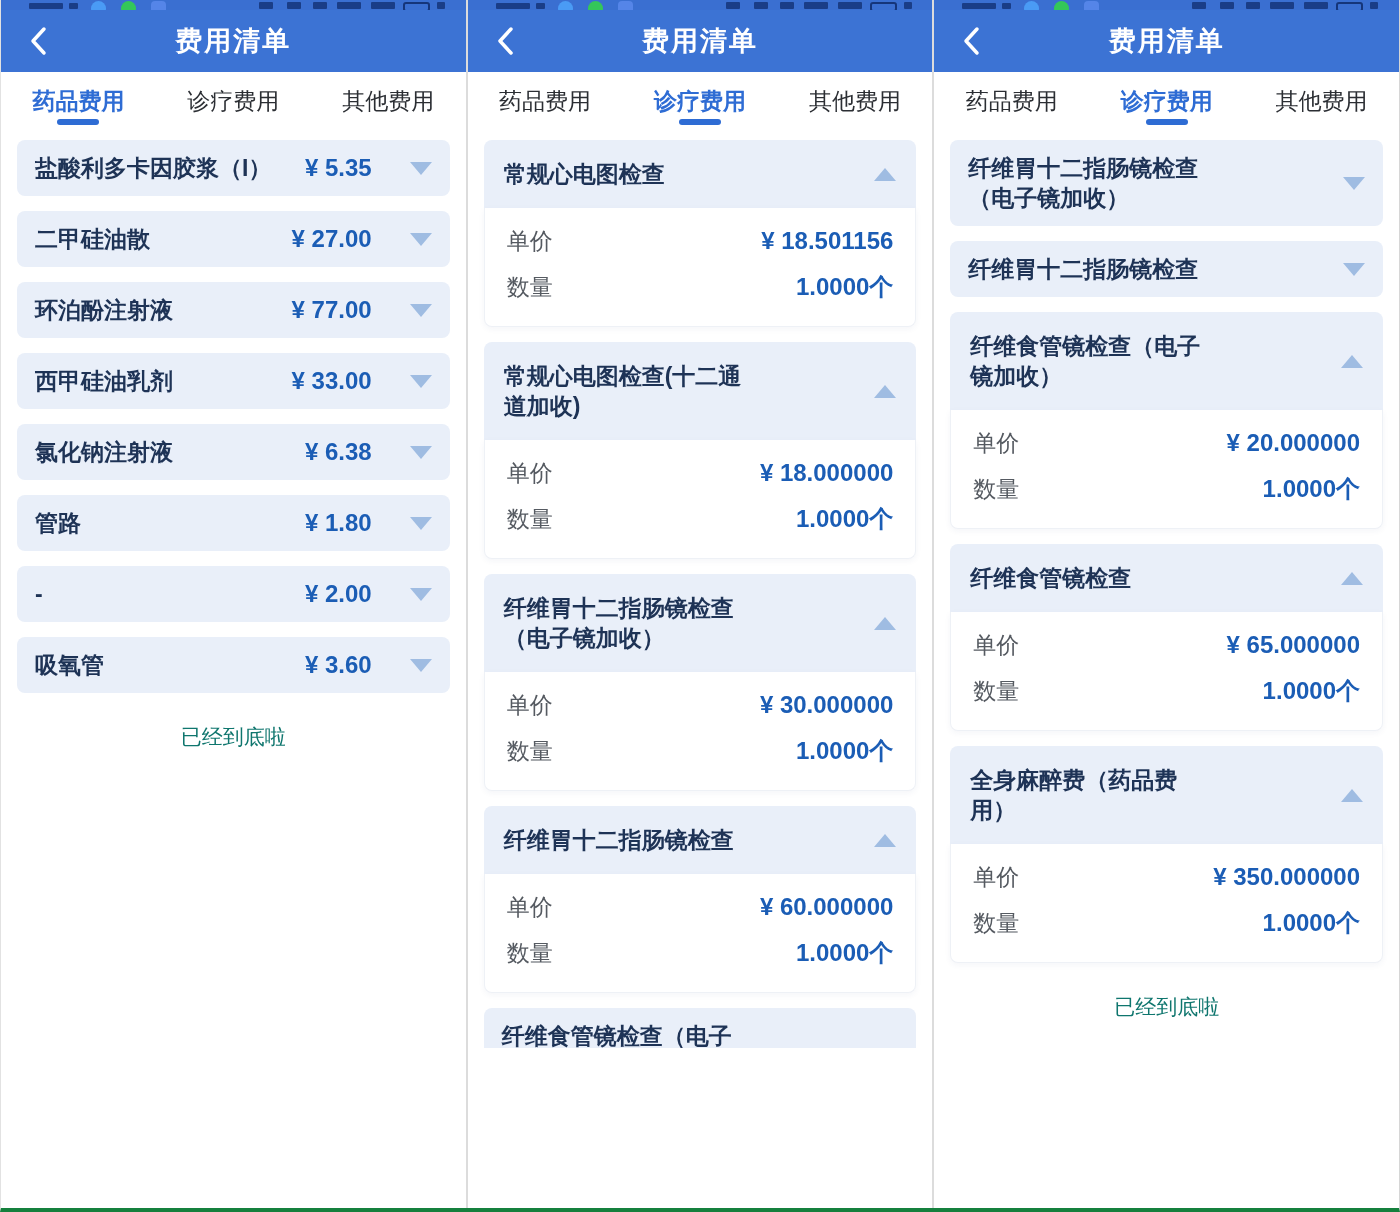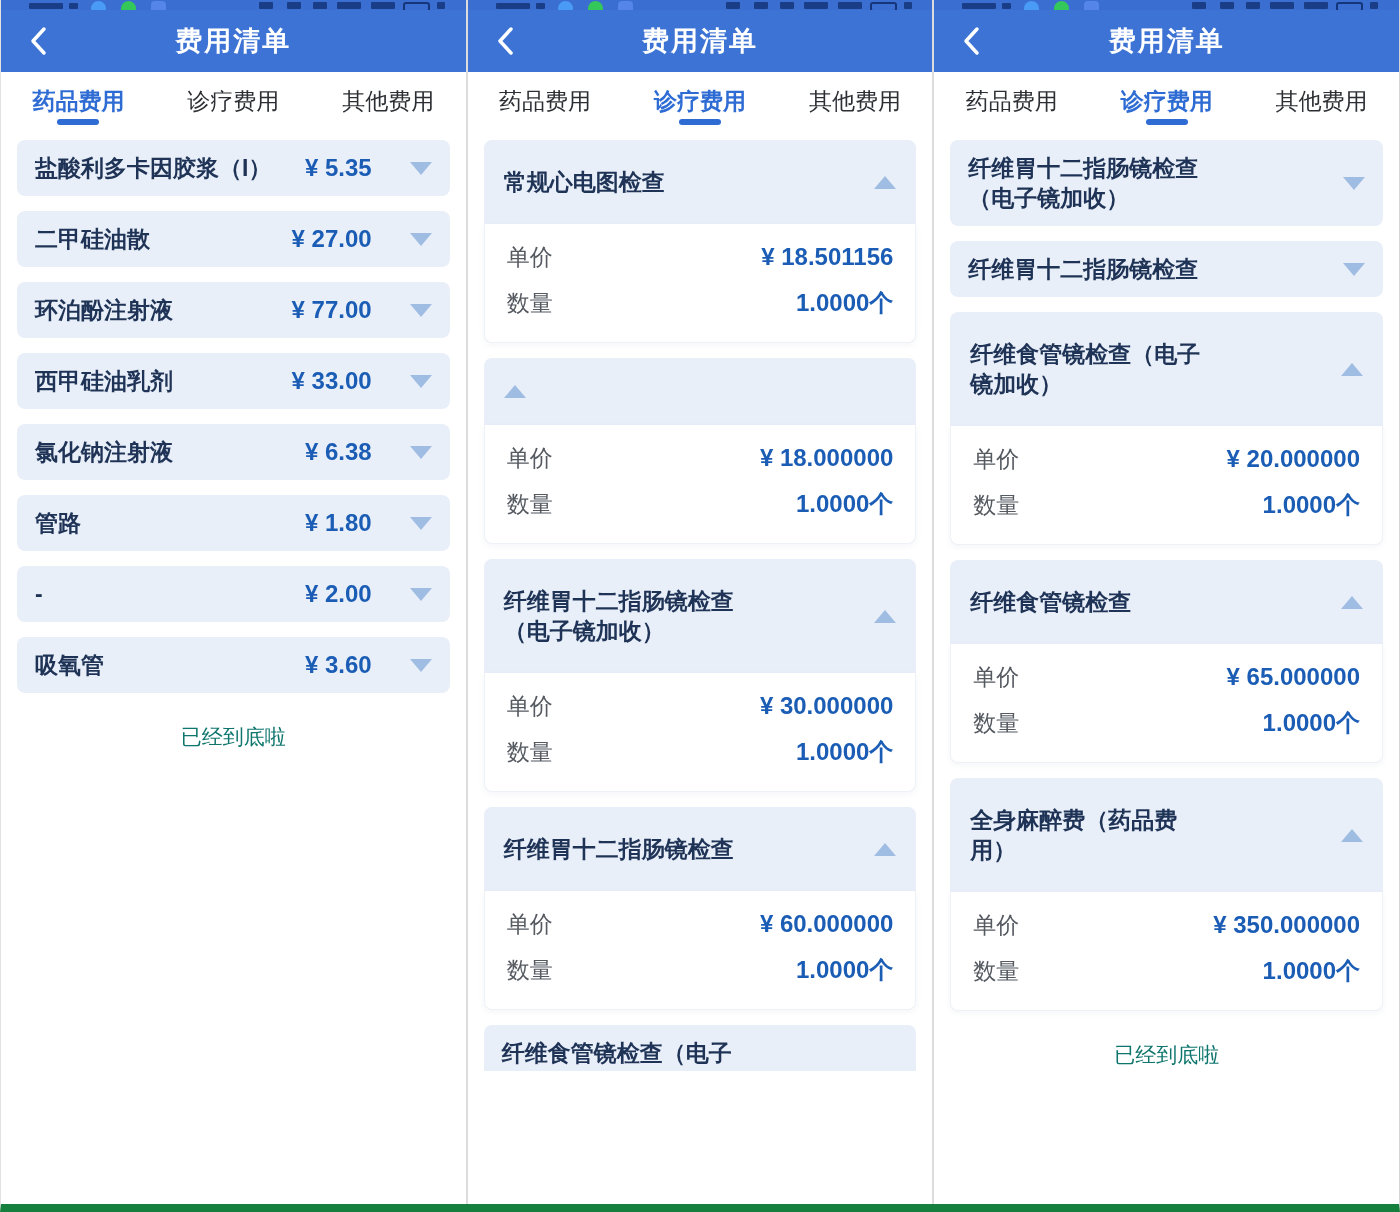--- a/index.html
+++ b/index.html
@@ -7,21 +7,21 @@
   body { font-family: "Liberation Sans", sans-serif; }
 
   .page {
     position: relative;
     width: 1400px;
     height: 1212px;
     background: #ffffff;
     display: flex;
     border-left: 1px solid #e2e2e2;
     border-right: 1px solid #d6d6d6;
-    border-bottom: 8px solid #15803d;
+    border-bottom: 4px solid #15803d;
     overflow: hidden;
   }
 
   .panel {
     position: relative;
     flex: 1 1 0;
     height: 100%;
     background: #ffffff;
     overflow: hidden;
   }
@@ -130,21 +130,21 @@
   .tri.down { border-top: 13px solid #9fbce2; }
   .tri.up   { border-bottom: 13px solid #9fbce2; }
 
   
   .card.expanded { background: transparent; }
   .exp-header {
     background: #e9eff9;
     border-radius: 8px 8px 0 0;
     display: flex;
     align-items: center;
-    padding: 27px 20px;
+    padding: 19px 20px;
     cursor: pointer;
   }
   .exp-body {
     background: #ffffff;
     border: 1px solid #eef1f6;
     border-top: none;
     border-radius: 0 0 8px 8px;
     box-shadow: 0 2px 6px rgba(30,60,120,0.05);
     padding: 18px 22px 24px 22px;
   }
@@ -154,21 +154,21 @@
     justify-content: space-between;
     height: 30px;
     gap: 45px;
   }
   .detail-row + .detail-row { margin-top: 16px; }
   .detail-label { font-size: 23px; color: #555a61; }
   .detail-value { font-size: 24px; font-weight: 700; color: #1b5db5; }
 
   
   .card.clipped {
-    height: 46px;
+    height: 40px;
     overflow: hidden;
     border-radius: 8px 8px 0 0;
     margin-bottom: 0;
   }
 
   .list-end {
     text-align: center;
     color: #0f766e;
     font-size: 21px;
     margin: 30px 0 0 0;
@@ -331,20 +331,21 @@
               <span class="detail-value">¥ 18.501156</span>
             </div>
             <div class="detail-row">
               <span class="detail-label">数量</span>
               <span class="detail-value">1.0000个</span>
             </div>
           </div>
         </div>
         <div class="card expanded">
           <div class="exp-header">
+            <div class="card-title narrow">常规心电图检查(十二通道加收)</div>
             <i class="tri up"></i>
           </div>
           <div class="exp-body">
             <div class="detail-row">
               <span class="detail-label">单价</span>
               <span class="detail-value">¥ 18.000000</span>
             </div>
             <div class="detail-row">
               <span class="detail-label">数量</span>
               <span class="detail-value">1.0000个</span>

